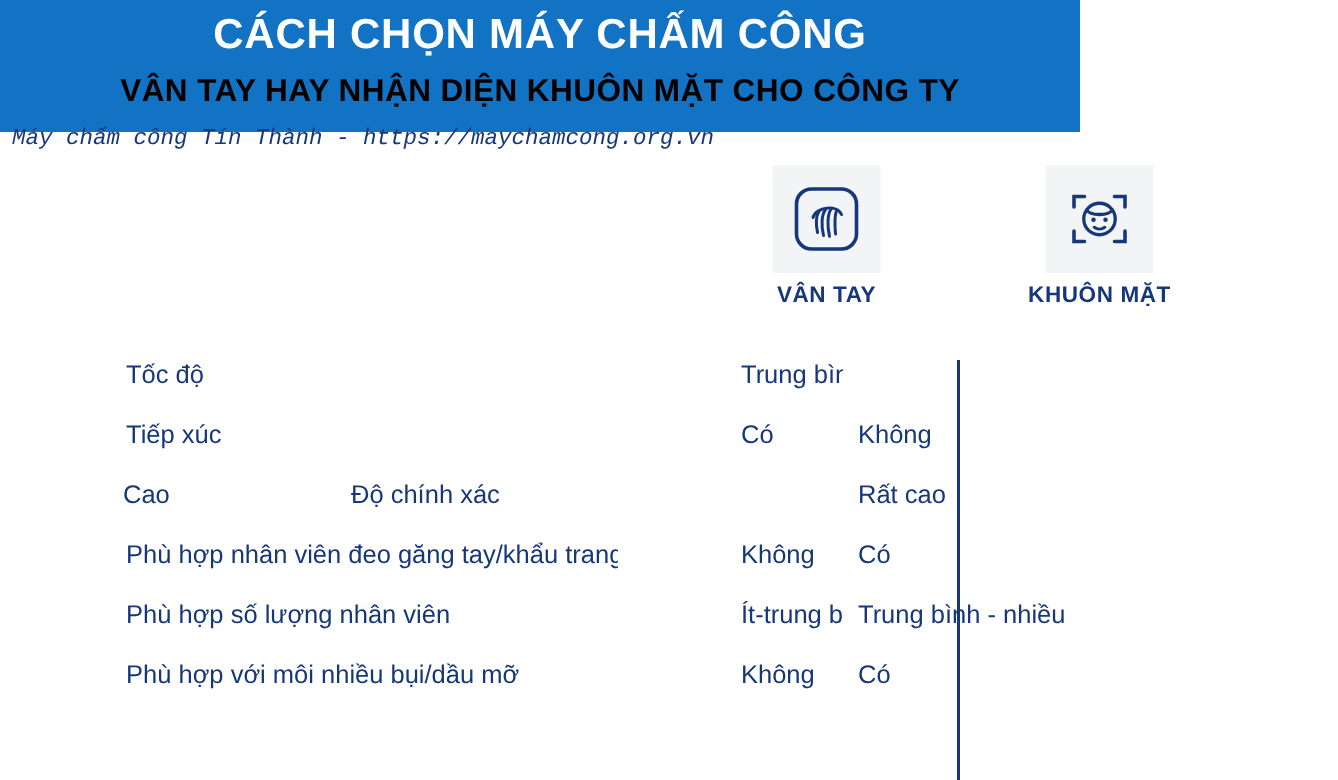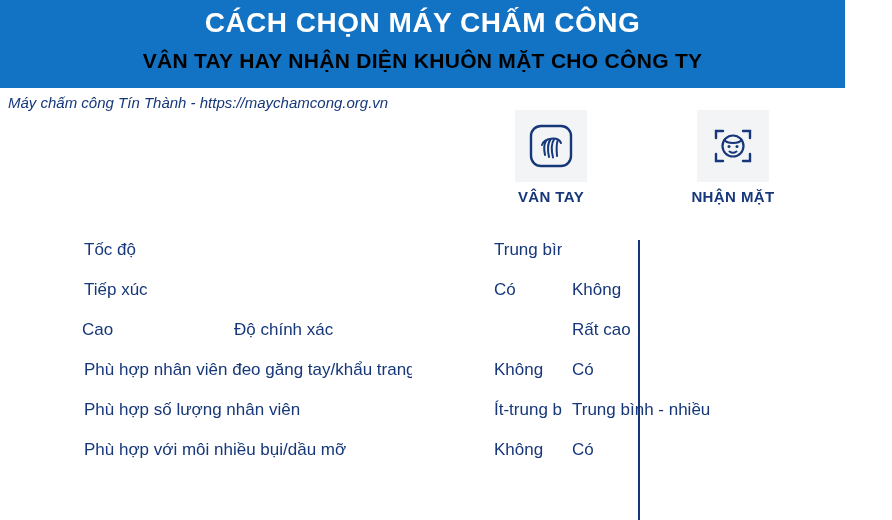--- a/index.html
+++ b/index.html
@@ -12,21 +12,21 @@
     height: 520px;
     font-family: "Liberation Sans", sans-serif;
     color: #16377a;
     overflow: hidden;
     position: relative;
   }
 
   
   .header {
     background: #1272c3;
-    width: 845px;
+    width: 720px;
     height: 88px;
     box-sizing: border-box;
     padding-top: 6px;
     text-align: center;
   }
   .header-title {
     color: #ffffff;
     font-size: 28px;
     font-weight: bold;
     letter-spacing: 0.5px;
@@ -38,23 +38,23 @@
     font-size: 21px;
     font-weight: bold;
     letter-spacing: 0.3px;
     line-height: 30px;
     margin: 6px 0 0 0;
   }
 
   
   .source-line {
     position: absolute;
-    top: 94px;
+    top: 84px;
     left: 8px;
-    font-family: Liberation Sans, sans-serif;
+    font-family: Liberation Mono, monospace;
     font-style: italic;
     font-size: 15px;
     color: #16377a;
     white-space: nowrap;
   }
 
   
   .col-heads {
     position: absolute;
     top: 110px;
@@ -160,21 +160,21 @@
         <path d="M33 8 H40 V15" fill="none" stroke="#16377a" stroke-width="2.4" stroke-linecap="round"></path>
         <path d="M40 31 V38 H33" fill="none" stroke="#16377a" stroke-width="2.4" stroke-linecap="round"></path>
         <path d="M13 38 H6 V31" fill="none" stroke="#16377a" stroke-width="2.4" stroke-linecap="round"></path>
         <circle cx="23" cy="23" r="10.5" fill="none" stroke="#16377a" stroke-width="2.2"></circle>
         <path d="M14.5 17 C17 21 29 21 31.5 17" fill="none" stroke="#16377a" stroke-width="2.2" stroke-linecap="round"></path>
         <circle cx="19" cy="23.5" r="1.5" fill="#16377a"></circle>
         <circle cx="27" cy="23.5" r="1.5" fill="#16377a"></circle>
         <path d="M19.5 28.5 C21.5 30 24.5 30 26.5 28.5" fill="none" stroke="#16377a" stroke-width="2" stroke-linecap="round"></path>
       </svg>
     </div>
-    <div class="col-head-label">NHẬN MẶT</div>
+    <div class="col-head-label">KHUÔN MẶT</div>
   </div>
 
 </div>
 
 <div class="divider"></div>
 
 <div class="table">
 
   <div class="row">
     <div class="cell feature">Tốc độ</div>

